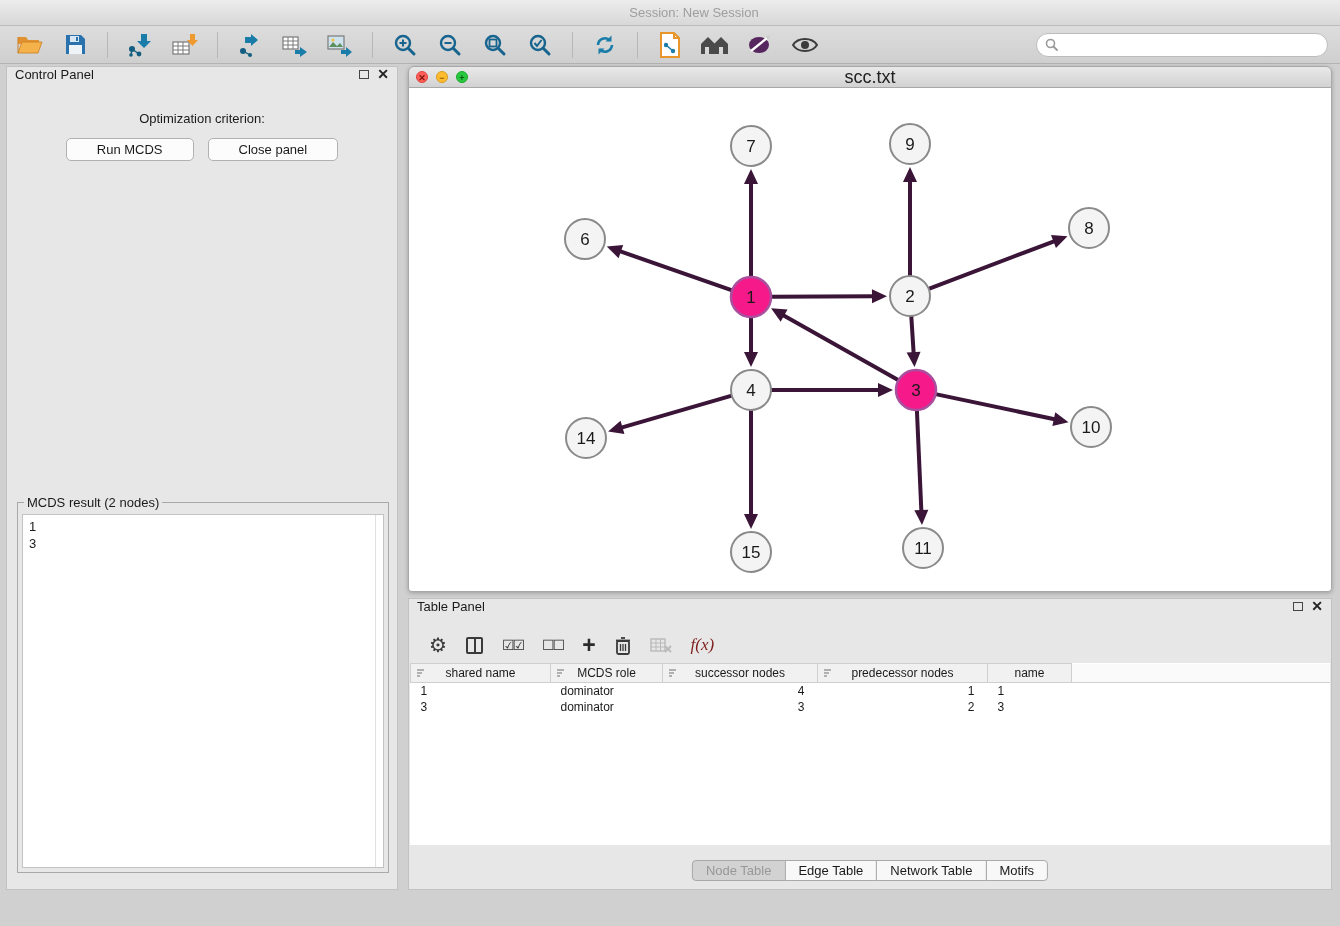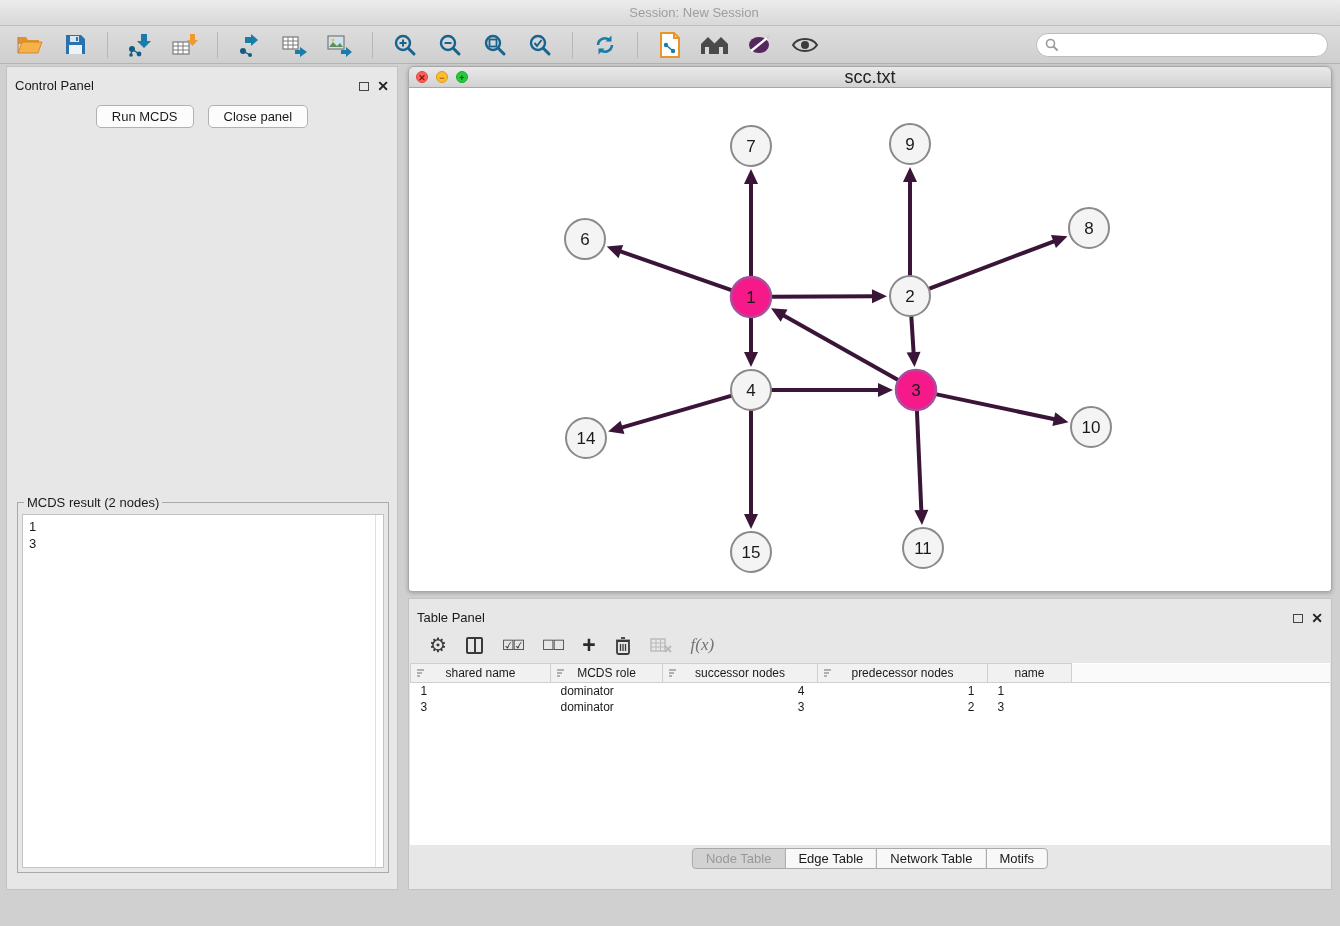--- a/index.html
+++ b/index.html
@@ -20,38 +20,38 @@
   .search-wrap { margin-left:auto; width:292px; height:24px; background:#ffffff; border:1px solid #bcbcbc;
                  border-radius:12px; display:flex; align-items:center; padding:0 8px; gap:5px; }
   .search-wrap input { border:none; outline:none; flex:1; font-size:12px; background:transparent; font-family:"Liberation Sans",sans-serif; }
 
   
   .workspace { position:relative; flex:1; }
 
   
   .control-panel { position:absolute; left:6px; top:2px; width:392px; height:824px; background:#e7e7e7;
                    border:1px solid #c2c2c2; }
-  .panel-header { height:26px; display:flex; align-items:flex-end; padding:0 8px; }
+  .panel-header { height:26px; display:flex; align-items:flex-start; padding:0 8px; }
   .panel-header .ph-title { font-size:13px; color:#1a1a1a; }
   .ph-icons { margin-left:auto; display:flex; align-items:center; gap:8px; }
   .float-ic { width:10px; height:9px; border:1.5px solid #444; display:inline-block; }
   .close-ic { font-size:14px; font-weight:bold; color:#222; line-height:1; }
   .seg { display:flex; }
   .seg .tab { border:1px solid #a9a9a9; background:#f8f8f8; padding:2px 13px; font-size:13px; color:#1a1a1a; margin-left:-1px; white-space:nowrap; }
   .seg .tab:first-child { border-radius:4px 0 0 4px; margin-left:0; }
   .seg .tab:last-child { border-radius:0 4px 4px 0; }
   .seg .tab.active { background:#d2d2d2; color:#989898; }
   .cp-tabs-row { display:flex; justify-content:center; margin-top:2px; }
   .cp-content { text-align:center; }
   .opt-label { margin-top:18px; font-size:13px; }
   .dropdown { margin:10px auto 0 auto; width:312px; height:24px; background:#ffffff; border:1px solid #b1b1b1;
               border-radius:5px; display:flex; align-items:center; padding:0 6px 0 9px; font-size:13px; }
   .dropdown .dd-label { flex:1; text-align:left; }
   .btn-row { margin-top:12px; display:flex; justify-content:center; gap:14px; }
-  .btn { background:#fcfcfc; border:1px solid #b1b1b1; border-radius:5px; padding:3px 15px; font-size:13px; color:#1a1a1a; }
+  .btn { background:#fcfcfc; border:1px solid #b1b1b1; border-radius:5px; padding:3px 30px; font-size:13px; color:#1a1a1a; }
   .result-fieldset { position:absolute; left:10px; top:428px; width:372px; height:378px;
                      border:1px solid #a9a9a9; padding:4px; background:#e7e7e7; }
   .result-fieldset legend { font-size:13px; padding:0 3px; margin-left:2px; }
   .result-box { position:relative; width:100%; height:100%; background:#ffffff; border:1px solid #c3c3c3; text-align:left; }
   .result-lines { padding:3px 6px; font-size:13px; line-height:17px; }
   .result-scroll { position:absolute; top:0; right:7px; bottom:0; width:1px; background:#e0e0e0; }
 
   
   .network-window { position:absolute; left:408px; top:2px; width:924px; height:526px;
                     border-radius:6px 6px 4px 4px; box-shadow:0 1px 4px rgba(0,0,0,0.25); }
@@ -68,31 +68,31 @@
   
   .table-panel { position:absolute; left:408px; top:534px; width:924px; height:292px; background:#e7e7e7;
                  border:1px solid #c2c2c2; }
   .tp-toolbar { height:40px; display:flex; align-items:center; gap:19px; padding:0 0 0 20px; }
   .tp-ic { display:flex; align-items:center; justify-content:center; color:#3a3a3a; }
   .gear-glyph { font-size:20px; color:#3a3a3a; }
   .colsplit { width:17px; height:17px; border:2px solid #3a3a3a; border-radius:2px; position:relative; }
   .colsplit::after { content:""; position:absolute; left:50%; top:0; bottom:0; width:2px; background:#3a3a3a; }
   .checks { font-size:14px; letter-spacing:-2px; color:#2f2f2f; }
   .plus-glyph { font-size:23px; font-weight:bold; color:#2b2b2b; line-height:1; }
-  .fx { font-family:"Liberation Serif", serif; font-style:italic; font-size:17px; color:#737373; }
+  .fx { font-family:"Liberation Serif", serif; font-style:italic; font-size:17px; color:#7f1d1d; }
   .tp-table-wrap { position:absolute; left:1px; right:1px; top:64px; bottom:44px; background:#ffffff; overflow:hidden; }
   table.node-table { border-collapse:collapse; table-layout:fixed; width:100%; }
   table.node-table th { height:19px; background:#f1f1f1; border:1px solid #cfcfcf; font-size:12px; font-weight:normal;
                         color:#1a1a1a; position:relative; }
   table.node-table th .th-inner { display:flex; align-items:center; justify-content:center; gap:4px; }
   table.node-table th .sort-ic { position:absolute; left:5px; top:4px; }
   table.node-table th.cfill { background:#fafafa; border:none; border-bottom:1px solid #cfcfcf; }
   table.node-table td { height:16px; font-size:12px; padding:0 10px; white-space:nowrap; overflow:hidden; }
   table.node-table td.c2, table.node-table td.c3 { text-align:right; padding-right:13px; }
-  .tp-tabs { position:absolute; bottom:20px; left:50%; transform:translateX(-50%); }
+  .tp-tabs { position:absolute; bottom:8px; left:50%; transform:translateX(-50%); }
 
   
   .statusbar { height:32px; background:linear-gradient(#dcdcdc,#cfcfcf); border-top:1px solid #b3b3b3;
                display:flex; align-items:center; padding:0 10px; }
   .list-btn { width:30px; height:22px; background:#fbfbfb; border:1px solid #b3b3b3; border-radius:4px;
               display:flex; align-items:center; justify-content:center; }
   .memory-btn { margin-left:auto; height:22px; background:#fbfbfb; border:1px solid #b3b3b3; border-radius:11px;
                 display:flex; align-items:center; gap:6px; padding:0 12px; font-size:12px; }
   .mem-dot { width:9px; height:9px; border-radius:50%; background:#2fbe4a; border:1px solid #22963a; }
 </style>
@@ -244,20 +244,21 @@
 
     <div class="control-panel">
       <div class="panel-header">
         <span class="ph-title">Control Panel</span>
         <span class="ph-icons">
           <span class="float-ic"></span>
           <span class="close-ic">✕</span>
         </span>
       </div>
       <div class="cp-content">
+        <div class="opt-label">Optimization criterion:</div>
         <div class="btn-row">
           <button class="btn">Run MCDS</button>
           <button class="btn">Close panel</button>
         </div>
       </div>
       <fieldset class="result-fieldset">
         <legend>MCDS result (2 nodes)</legend>
         <div class="result-box">
           <div class="result-lines">
             <div>1</div>

